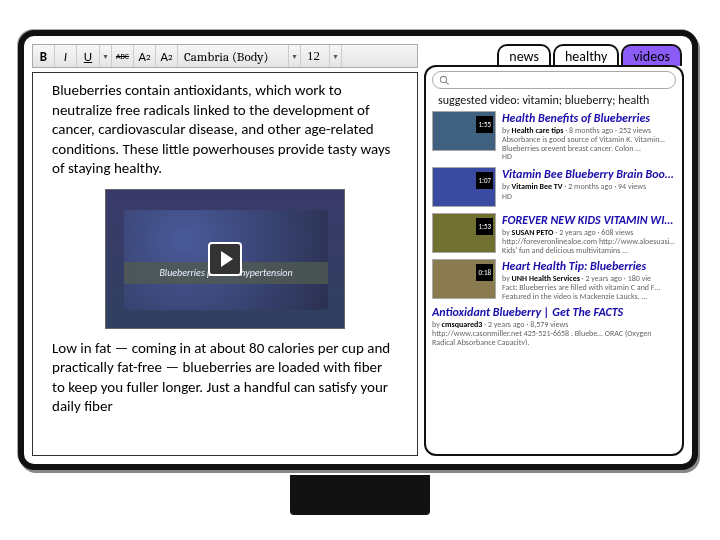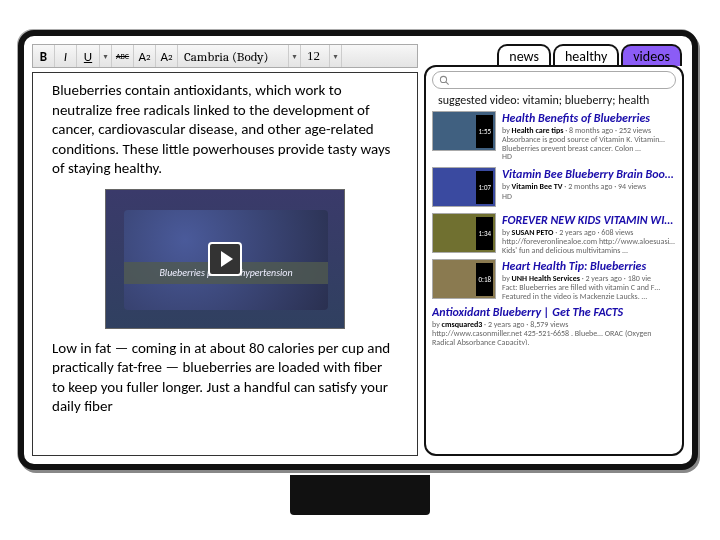--- a/index.html
+++ b/index.html
@@ -104,21 +104,21 @@
   .search-row {
     display:flex; align-items:center; gap:4px;
     border:1px solid #aaa; border-radius:10px;
     height:18px; padding:0 6px; margin-bottom:4px;
     color:#888;
   }
   .search-row svg { width:11px; height:11px; }
   .suggest { font-size:12px; text-align:left; padding-left:6px; margin-bottom:4px; color:#111;}
   .result-row { display:flex; gap:6px; margin-bottom:6px; }
   .thumb { width:64px; height:40px; background:#556; position:relative; flex-shrink:0; border:1px solid #aaa;}
-  .thumb .dur { position:absolute; right:2px; bottom:2px; background:#000; color:#fff; font-size:7px; padding:12px 2px;margin-top:6px;}
+  .thumb .dur { position:absolute; right:2px; bottom:17px; background:#000; color:#fff; font-size:7px; padding:4px 2px;margin-top:6px;}
   .rinfo { flex:1; overflow:hidden; }
   .rtitle { color:#1a0dab; font-size:12px; font-weight:bold; white-space:nowrap; overflow:hidden; text-overflow:ellipsis; cursor:pointer;font-style:italic;}
   .rmeta { color:#666; font-size:8px; }
   .rmeta b { color:#000; }
   .rdesc { color:#666; font-size:8px; line-height:1.1; max-height:16px; overflow:hidden;}
   .strike { text-decoration: line-through; }
   .sup { font-size:9px; vertical-align: super; }
   .sub { font-size:9px; vertical-align: sub; }
 </style>
 </head>
@@ -203,21 +203,21 @@
               </div>
               <div class="rinfo">
                 <div class="rtitle">Vitamin Bee Blueberry Brain Boosters</div>
                 <div class="rmeta">by <b>Vitamin Bee TV</b> · 2 months ago · 94 views</div>
                 <div class="rdesc"></div>
                 <div class="rmeta">HD</div>
               </div>
             </div>
             <div class="result-row">
               <div class="thumb" style="background:#707030">
-                <span class="dur">1:34</span>
+                <span class="dur">1:53</span>
               </div>
               <div class="rinfo">
                 <div class="rtitle">FOREVER NEW KIDS VITAMIN WITH Pomegranate,Cranberry,Mangosteen,Bl</div>
                 <div class="rmeta">by <b>SUSAN PETO</b> · 2 years ago · 608 views</div>
                 <div class="rdesc">http://foreveronlinealoe.com http://www.aloesuasi… Kids' fun and delicious multivitamins …</div>
               </div>
             </div>
             <div class="result-row">
               <div class="thumb" style="background:#8a7a50">
                 <span class="dur">0:18</span>

